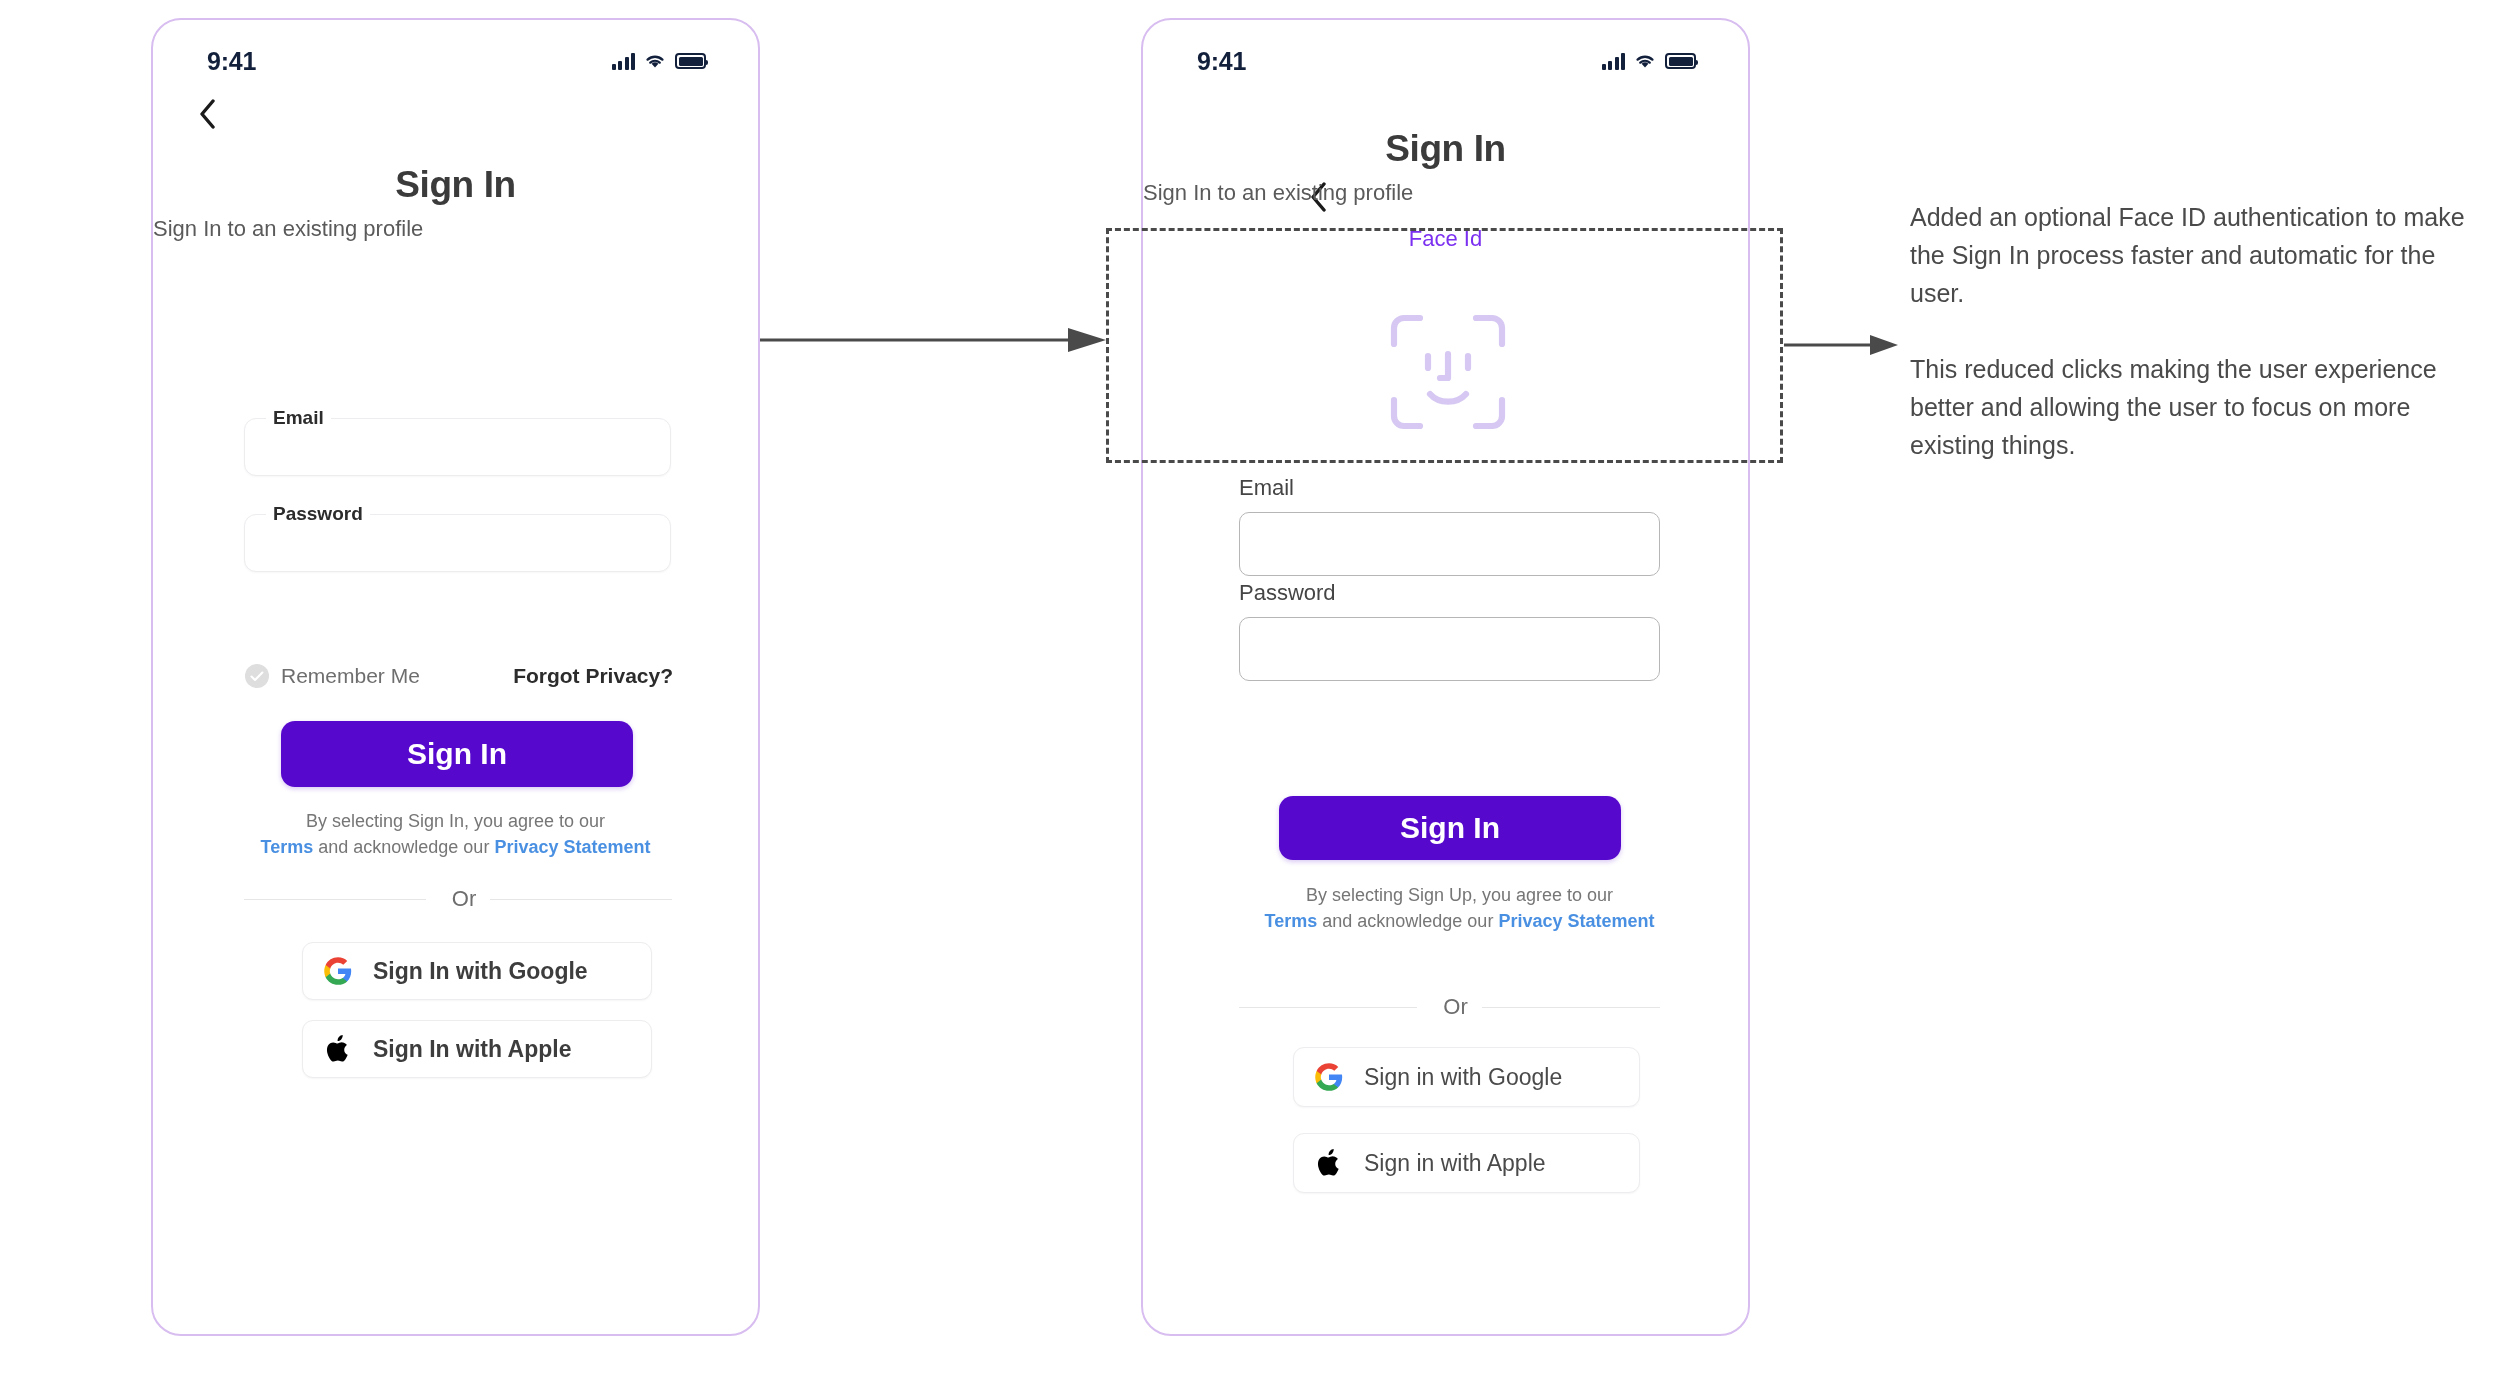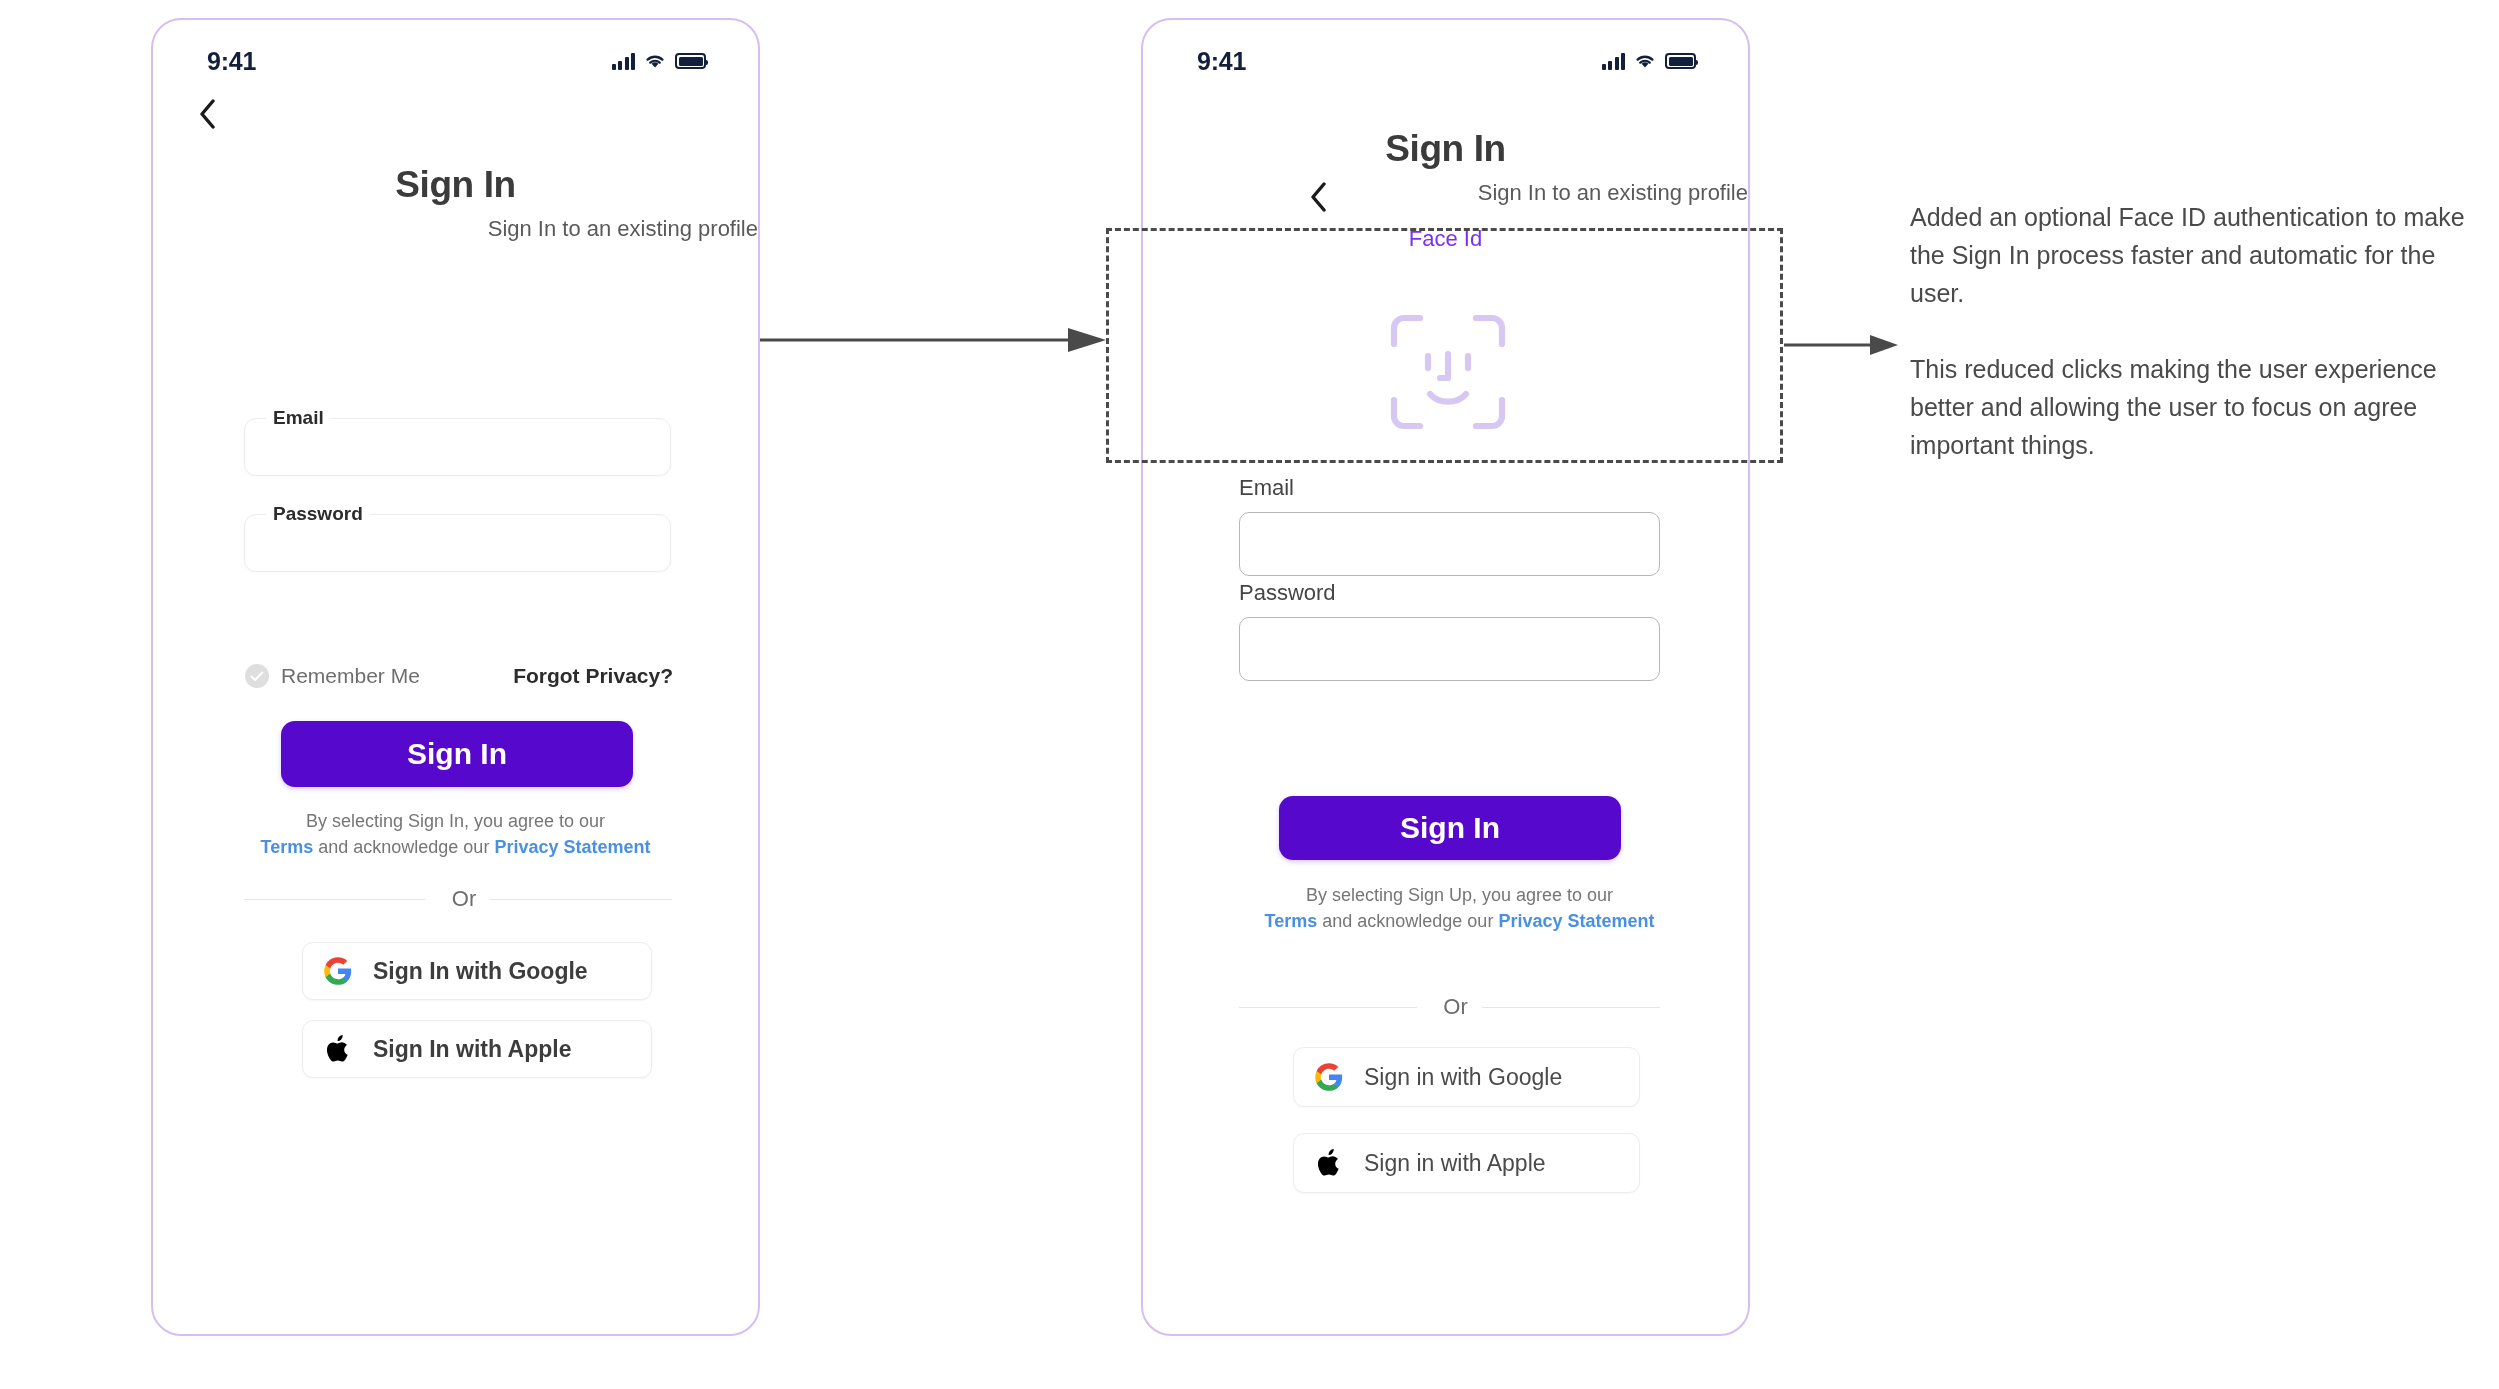--- a/index.html
+++ b/index.html
@@ -80,21 +80,21 @@
   .screen-title {
     position: absolute; left: 0; right: 0;
     text-align: center;
     font-size: 37px;
     font-weight: bold;
     color: #3b3b3b;
     letter-spacing: -0.4px;
   }
   .screen-sub {
     position: absolute; left: 0; right: 0;
-    text-align: right;
+    text-align: left;
     font-size: 22px;
     color: #5a5a5a;
   }
 
   
   .field-notched { position: absolute; }
   .field-notched .box {
     width: 100%; height: 100%;
     border: 1.6px solid #ededf0;
     border-radius: 12px;
@@ -415,16 +415,16 @@
     <polygon points="310,8 348,20 310,32" fill="#4a4a4a"></polygon>
   </svg>
 
   <svg class="arrow" style="left:1782px; top:330px;" width="118" height="30" viewBox="0 0 118 30">
     <line x1="2" y1="15" x2="92" y2="15" stroke="#4a4a4a" stroke-width="3"></line>
     <polygon points="88,5 116,15 88,25" fill="#4a4a4a"></polygon>
   </svg>
 
   <div class="annotation" style="left:1910px; top:198px; width:570px;">
     <p>Added an optional Face ID authentication to make the Sign In process faster and automatic for the user.</p>
-    <p>This reduced clicks making the user experience better and allowing the user to focus on agree important things.</p>
+    <p>This reduced clicks making the user experience better and allowing the user to focus on more existing things.</p>
   </div>
 
 </div>
 
 </body></html>

